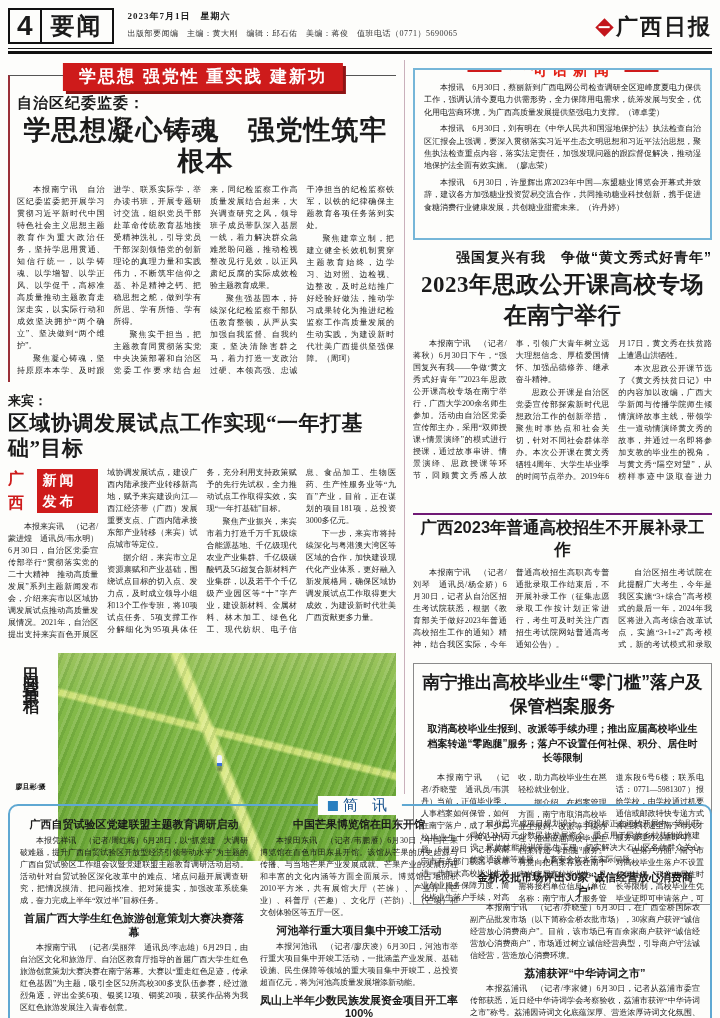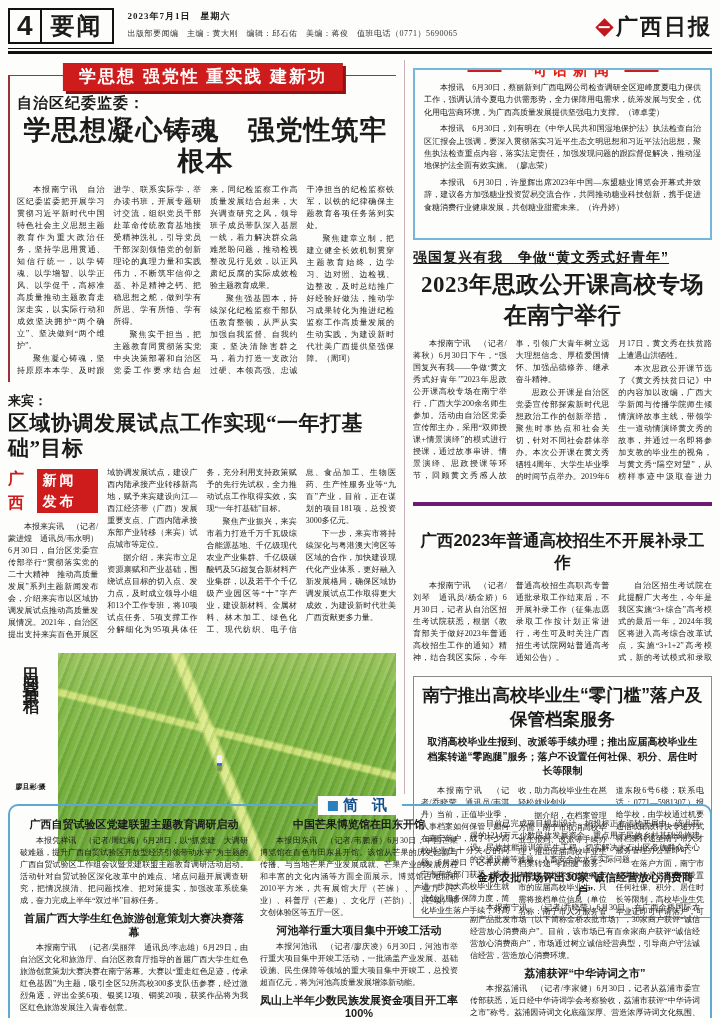--- a/index.html
+++ b/index.html
@@ -75,40 +75,40 @@
   
   .yjh { position:relative; border:2px solid #76b6d8; padding:12px 9px 6px; margin-top:8px; height:172px; overflow:hidden; }
   .yjh-titlebar { position:absolute; top:-9px; left:50%; transform:translateX(-50%); display:flex; align-items:center; gap:9px; background:#fdfdfb; padding:0 8px; white-space:nowrap; }
   .yjh-line { width:34px; height:2px; background:#ce1b1b; }
   .yjh-title { color:#e22015; font-family:"Liberation Sans",sans-serif; font-weight:900; font-size:15px; letter-spacing:6px; }
   .yjh-items { font-size:8px; line-height:1.55; }
   .yjh-items p { margin-bottom:4px; }
 
   
   .sizheng { margin-top:9px; }
-  .sz-kicker { text-align:left; font-family:"Liberation Sans",sans-serif; font-weight:900; font-size:14px; letter-spacing:1px;text-decoration:underline; }
+  .sz-kicker { text-align:right; font-family:"Liberation Sans",sans-serif; font-weight:900; font-size:14px; letter-spacing:1px; }
   .sz-headline { text-align:center; font-family:"Liberation Serif",serif; font-weight:900; font-size:23px; letter-spacing:.5px; margin:2px 0 7px; }
   .sizheng .body-cols { column-count:3; height:150px; }
 
   
-  .gaokao { margin-top:14px; border-top:4px solid #701a75; padding-top:24px; }
+  .gaokao { margin-top:25px; border-top:2px solid #701a75; padding-top:2px; }
   .gk-headline { text-align:center; font-family:"Liberation Sans",sans-serif; font-weight:900; font-size:16.5px; margin-bottom:6px; }
   .gaokao .body-cols { column-count:3; height:88px; }
 
   
   .nanning { margin-top:8px; border:1px solid #8a8a8a; padding:6px 7px; height:242px; overflow:hidden; }
   .nn-headline { text-align:center; font-family:"Liberation Sans",sans-serif; font-weight:900; font-size:17.5px; margin-bottom:4px; }
   .nn-subtitle { font-family:"Liberation Sans",sans-serif; font-weight:bold; font-size:10px; line-height:1.45; text-align:center; margin:0 4px 6px; }
   .nanning .body-cols { column-count:3; height:158px; }
 
   
   .jianxun { position:relative; margin-top:10px; border:2px solid #5fa8d2; border-radius:10px; padding:12px 10px 6px; height:228px; }
   .jx-label { position:absolute; top:-10px; left:50%; transform:translateX(-50%); background:#fdfdfb; padding:0 10px; display:flex; align-items:center; gap:5px; }
   .jx-square { width:10px; height:10px; background:#2a7fbf; }
-  .jx-title { color:#17518c; font-family:"Liberation Sans",sans-serif; font-weight:700; font-size:15px; letter-spacing:5px; }
+  .jx-title { color:#17518c; font-family:"Liberation Sans",sans-serif; font-weight:400; font-size:15px; letter-spacing:5px; }
   .jx-cols { display:flex; gap:12px; height:202px; overflow:hidden; }
   .jx-col { overflow:hidden; }
   .jx-col1 { flex:1.15; } .jx-col2 { flex:1; } .jx-col3 { flex:1.16; }
   .brief { margin-bottom:5px; }
   .brief-h { text-align:center; font-family:"Liberation Sans",sans-serif; font-weight:900; font-size:11px; line-height:1.25; margin-bottom:3px; }
   .brief-b { font-size:8px; line-height:1.5; }
 </style>
 </head>
 <body>
 

